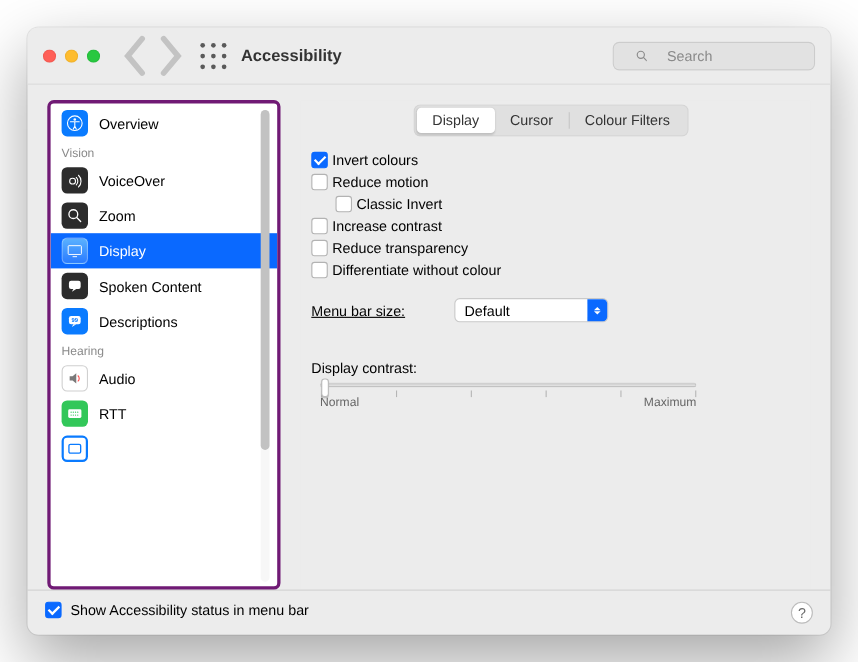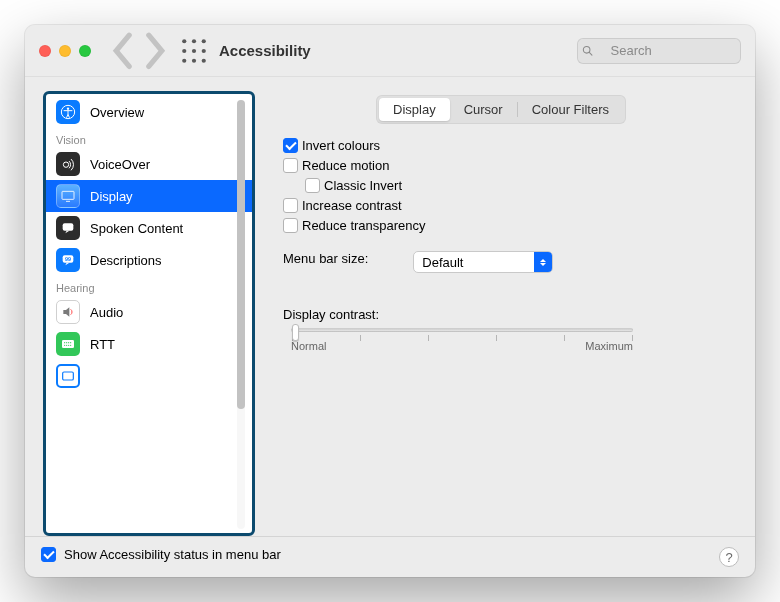--- a/index.html
+++ b/index.html
@@ -45,32 +45,32 @@
   .grid-btn{
     width:26px;height:22px;border:0;background:transparent;border-radius:5px;
     display:flex;align-items:center;justify-content:center;color:#5a5a5a;margin-right:4px;
   }
   .title{font-weight:600;font-size:15px;color:#333;}
   .spacer{flex:1;}
   .search{
     display:flex;align-items:center;gap:18px;
     background:rgba(0,0,0,0.04);
     border:1px solid rgba(0,0,0,0.10);border-radius:6px;
-    height:26px;padding:0 4px;width:164px;color:#8a8a8a;
+    height:26px;padding:0 20px;width:184px;color:#8a8a8a;
   }
   .search input{
     border:0;background:transparent;outline:0;width:100%;
     font-size:13px;color:#333;
   }
   .search input::placeholder{color:#8a8a8a;}
   
   .content{flex:1;display:flex;gap:18px;padding:14px 18px 0 18px;}
   
   .sidebar-wrap{
-    width:212px;border:3px solid #0c4a6e;border-radius:6px;
+    width:212px;border:3px solid #701a75;border-radius:6px;
     background:#fff;padding:2px 0 0 0;overflow:hidden;
     display:flex;flex-direction:column;
   }
   .sidebar{flex:1;overflow:hidden;position:relative;}
   .sidebar-scrollbar{
     position:absolute;right:3px;top:4px;bottom:4px;width:16px;
     display:flex;justify-content:center;
   }
   .scrollbar-track{
     width:8px;height:100%;background:rgba(0,0,0,0.03);border-radius:4px;
@@ -113,21 +113,21 @@
   .seg .divider{width:1px;background:rgba(0,0,0,0.12);margin:4px 0;}
   .opts{display:flex;flex-direction:column;gap:5px;margin-left:8px;}
   .opt{display:flex;align-items:center;gap:4px;font-size:13px;}
   .opt.indent{margin-left:22px;}
   .chk{
     width:15px;height:15px;border-radius:3px;border:1px solid #b3b3b3;
     background:#fff;display:flex;align-items:center;justify-content:center;flex-shrink:0;
   }
   .chk.checked{background:#0a69ff;border-color:#0a69ff;}
   .chk.checked::after{content:"";width:8px;height:4px;border-left:2px solid #fff;border-bottom:2px solid #fff;transform:rotate(-45deg) translate(1px,-1px);}
-  .row{display:flex;gap:10px;margin-top:18px;margin-left:8px;}
+  .row{display:flex;align-items:center;gap:10px;margin-top:18px;margin-left:8px;text-decoration:underline;}
   .row label{font-size:13px;}
   .select{
     appearance:none;border:1px solid #c9c9c9;border-radius:5px;background:#fff;
     font-size:13px;padding:2px 8px;width:140px;height:22px;position:relative;margin-left:35px;
   }
   .select-wrap{position:relative;display:inline-block;}
   .select-arrows{
     position:absolute;right:1px;top:1px;bottom:1px;width:18px;background:#0a69ff;
     border-radius:0 4px 4px 0;display:flex;flex-direction:column;align-items:center;
     justify-content:center;color:#fff;gap:1px;pointer-events:none;
@@ -220,20 +220,29 @@
           <li class="sb-cat">Vision</li>
           <li class="sb-item">
             <span class="ic black">
                 <svg viewBox="0 0 24 24">
                   <circle cx="9" cy="13" r="4" fill="none" stroke="#fff" stroke-width="1.5"></circle>
                   <path d="M14 8 a7 7 0 0 1 0 10 M17 5 a11 11 0 0 1 0 16" stroke="#fff" stroke-width="1.5" fill="none" stroke-linecap="round"></path>
                 </svg>
               </span>
             <span class="label">VoiceOver</span>
           </li>
+          <li class="sb-item">
+            <span class="ic black">
+                <svg viewBox="0 0 24 24">
+                  <circle cx="10" cy="10" r="6" fill="none" stroke="#fff" stroke-width="1.8"></circle>
+                  <line x1="15" y1="15" x2="20" y2="20" stroke="#fff" stroke-width="1.8" stroke-linecap="round"></line>
+                </svg>
+              </span>
+            <span class="label">Zoom</span>
+          </li>
           <li class="sb-item selected">
             <span class="ic display">
                 <svg viewBox="0 0 24 24">
                   <rect x="3" y="5" width="18" height="12" rx="1" fill="none" stroke="#fff" stroke-width="1.3"></rect>
                   <line x1="9" y1="20" x2="15" y2="20" stroke="#fff" stroke-width="1.3"></line>
                 </svg>
               </span>
             <span class="label">Display</span>
           </li>
           <li class="sb-item">
@@ -317,20 +326,24 @@
           <span class="chk"></span>
           <span>Classic Invert</span>
         </div>
         <div class="opt">
           <span class="chk"></span>
           <span>Increase contrast</span>
         </div>
         <div class="opt">
           <span class="chk"></span>
           <span>Reduce transparency</span>
+        </div>
+        <div class="opt">
+          <span class="chk"></span>
+          <span>Differentiate without colour</span>
         </div>
       </div>
 
       <div class="row">
         <label>Menu bar size:</label>
         <span class="select-wrap">
           <select class="select">
             <option>Default</option>
           </select>
           <span class="select-arrows"></span>

